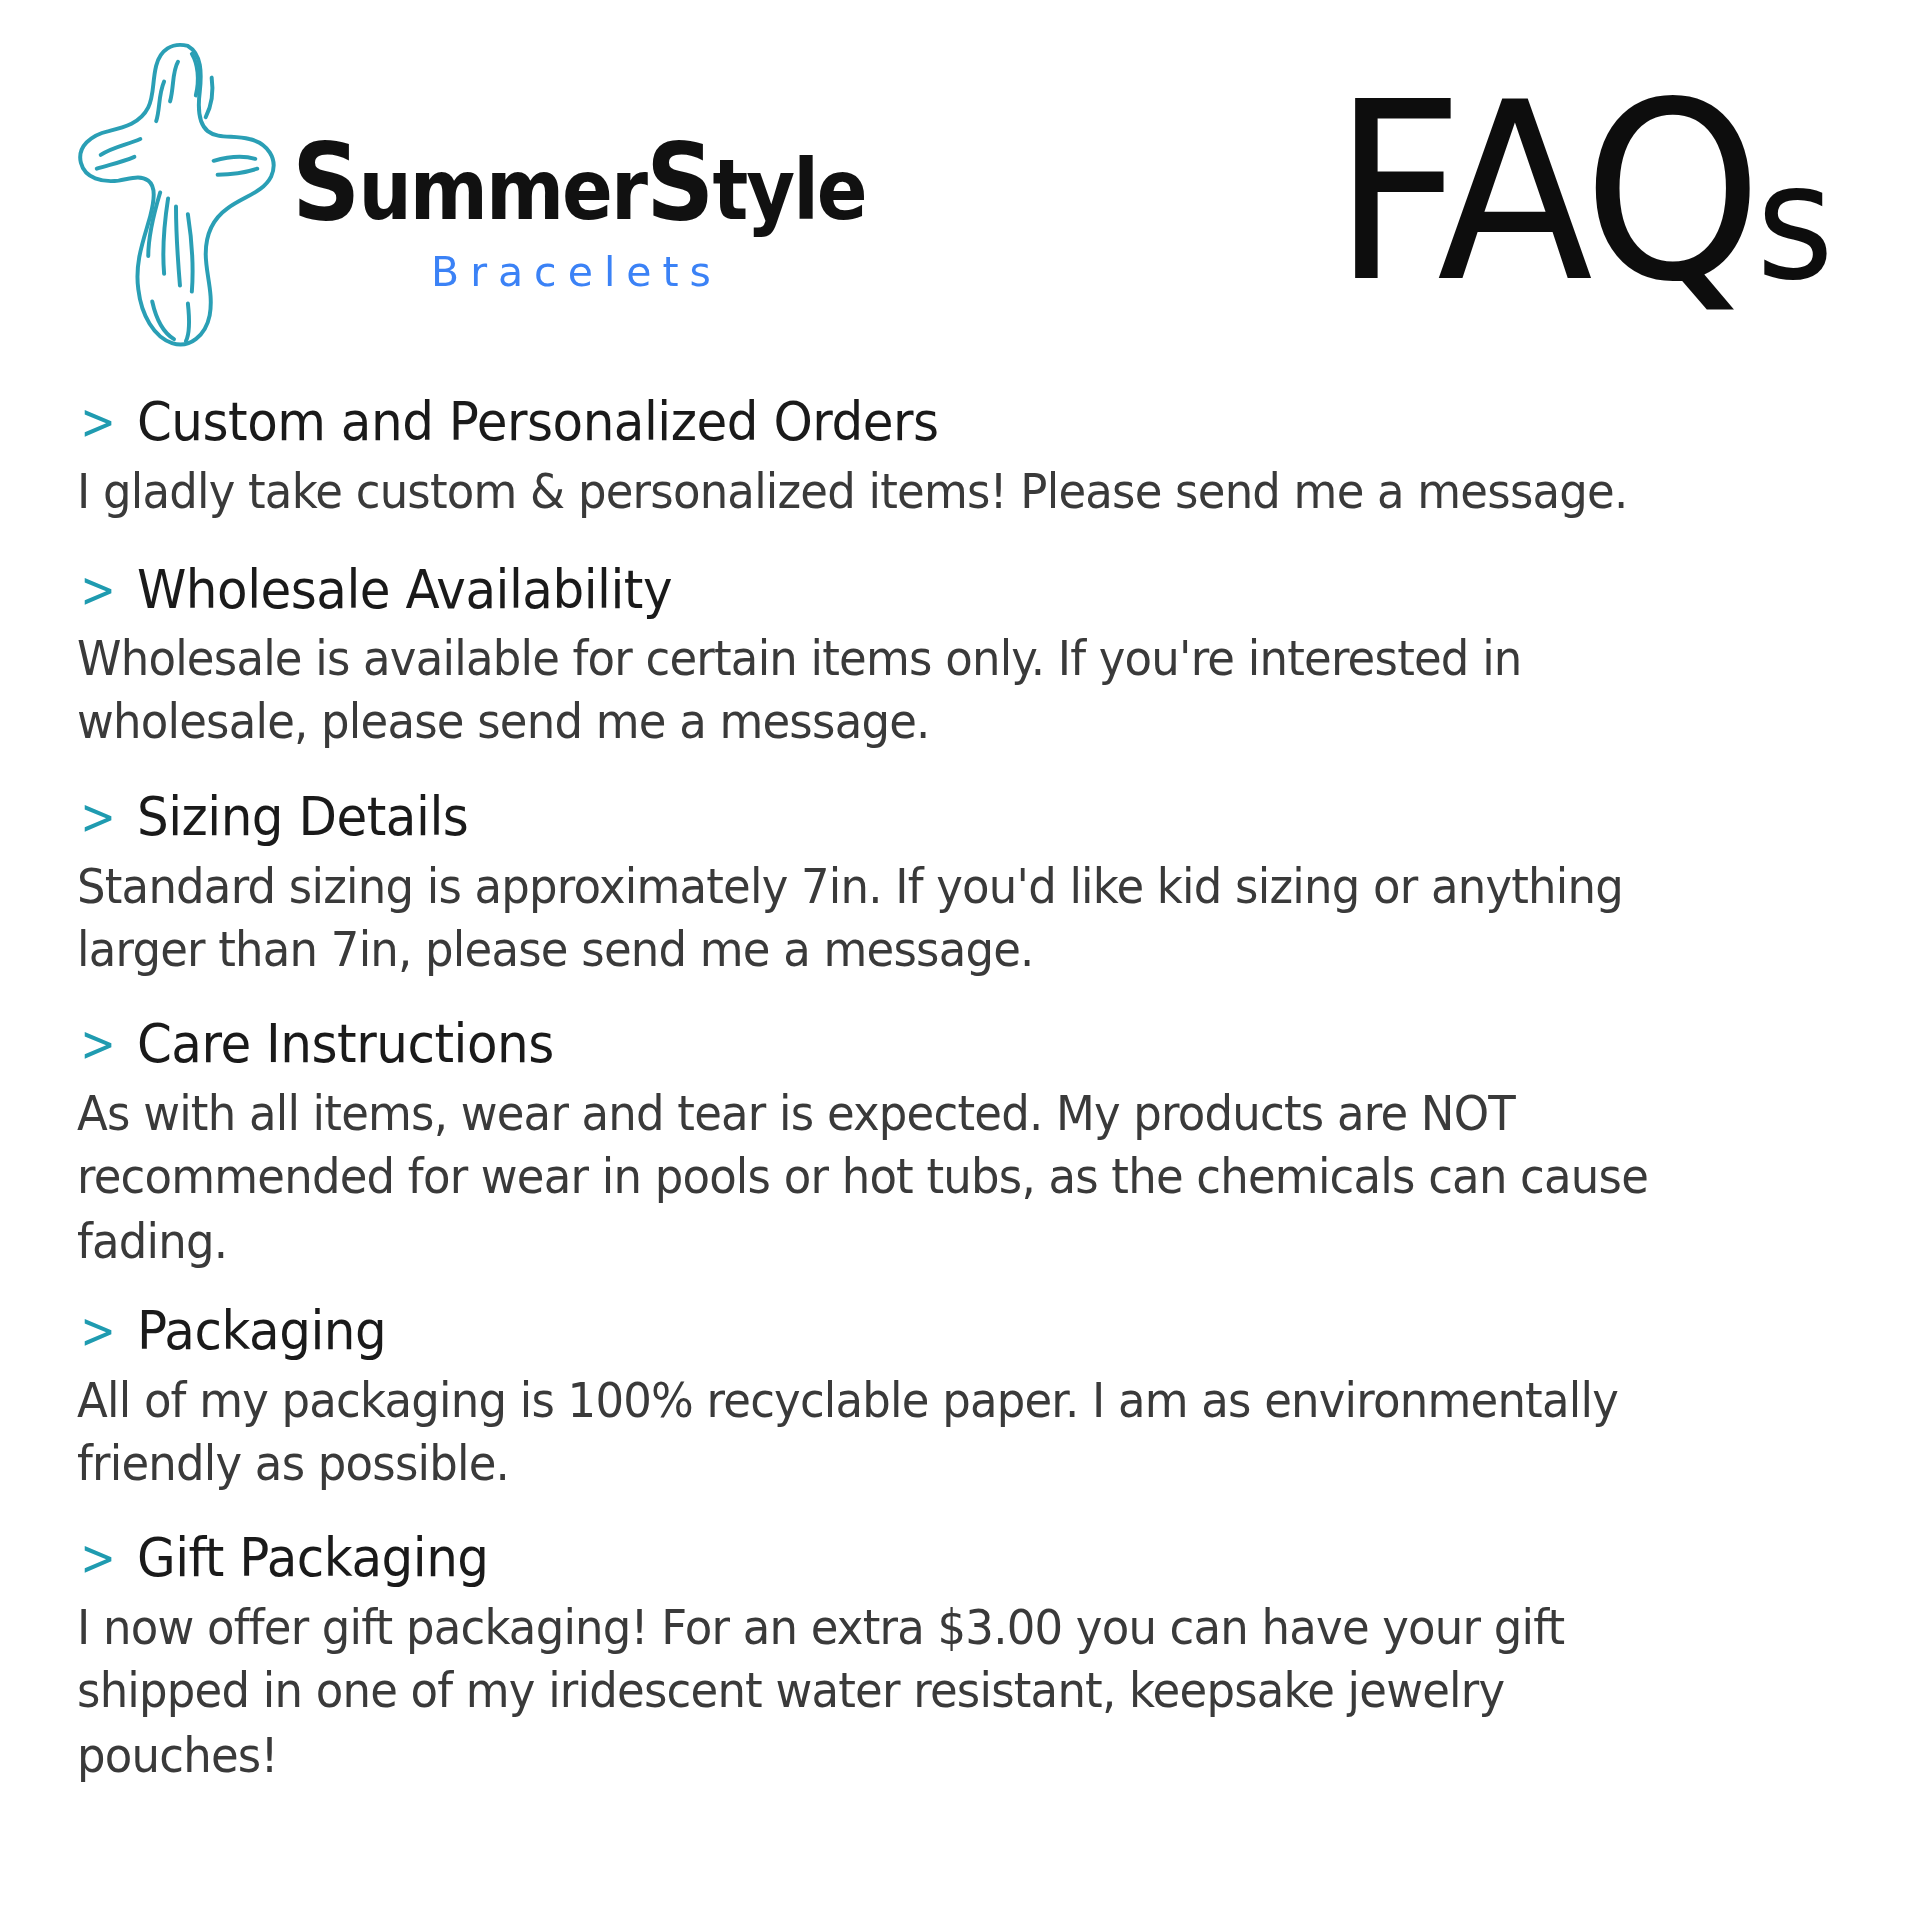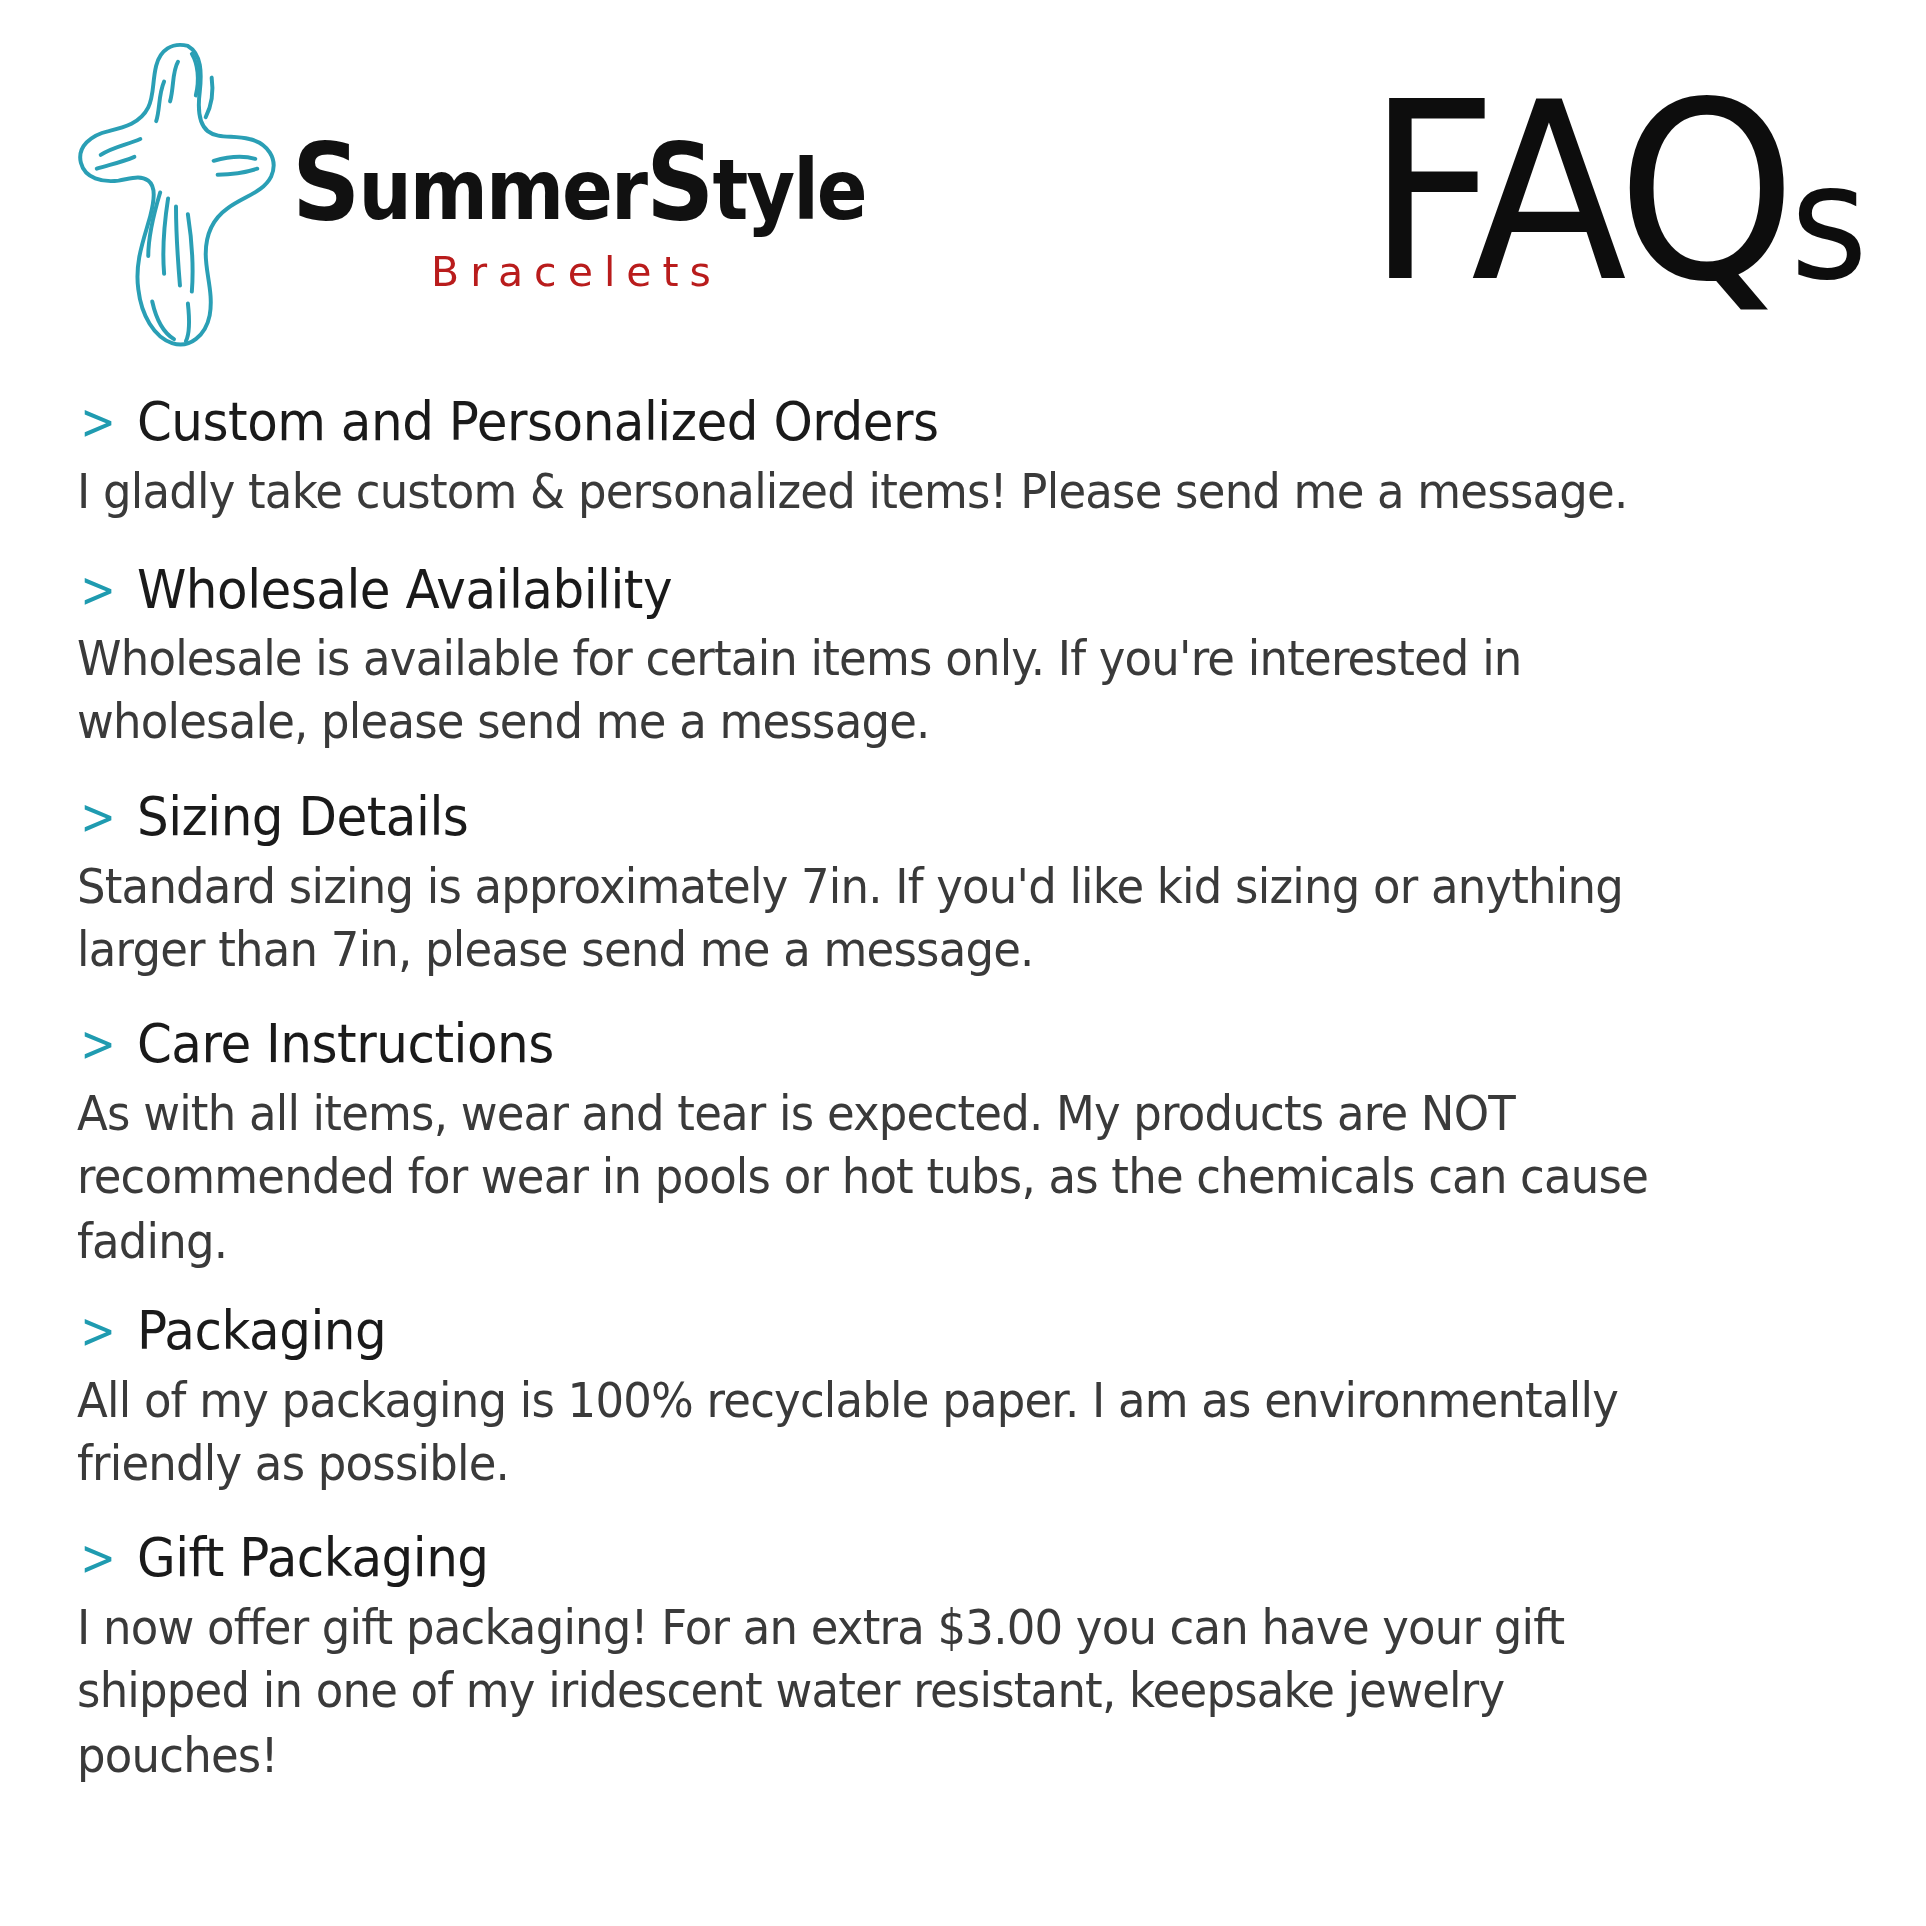--- a/index.html
+++ b/index.html
@@ -22,21 +22,21 @@
     padding: 0;
   }
 
   
   .header {
     position: relative;
     height: 396px;
     display: flex;
     align-items: flex-start;
     justify-content: space-between;
-    padding: 30px 25px 0 69px;
+    padding: 30px 59px 0 69px;
     box-sizing: border-box;
   }
   .brand {
     display: flex;
     align-items: flex-start;
     gap: 10px;
   }
   .logo-mark {
     width: 213px;
     height: 317px;
@@ -60,21 +60,21 @@
     transform-origin: left top;
   }
   .brand-name .cap {
     font-size: 95px;
     line-height: 0.8;
   }
   .brand-sub {
     font-family: "DejaVu Sans", sans-serif;
     font-size: 41px;
     letter-spacing: 11px;
-    color: #b91c1c;
+    color: #3b82f6;
     margin-top: 26px;
     margin-left: 139px;
   }
   .faq-title {
     font-family: "DejaVu Sans", sans-serif;
     font-size: 228px;
     font-weight: normal;
     color: #0d0d0d;
     line-height: 1;
     letter-spacing: -6px;

